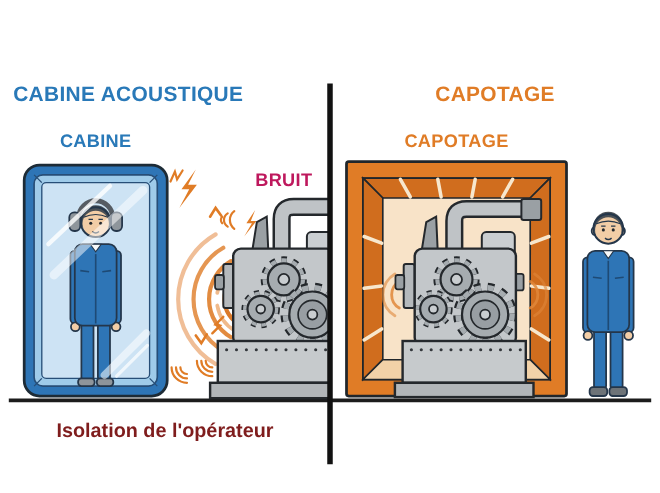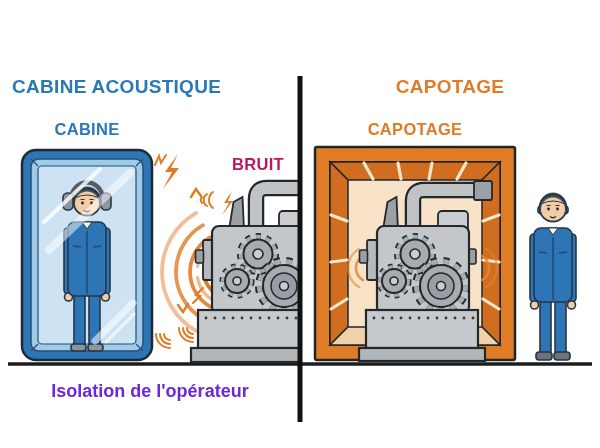--- a/index.html
+++ b/index.html
@@ -9,21 +9,21 @@
   .t{position:absolute;font-weight:700;white-space:nowrap;}
   .title{top:16px;left:0;width:600px;text-align:center;font-size:25px;color:#111111;letter-spacing:.2px;}
   .head{top:76px;font-size:19px;letter-spacing:.3px;}
   .left-head{left:0;width:300px;color:#2979b8;padding-left:12px;}
   .right-head{left:300px;width:300px;text-align:center;color:#e07c26;}
   .label{font-size:16.5px;letter-spacing:.3px;}
   .cabin-label{top:120px;left:0;width:174px;text-align:center;color:#2979b8;}
   .bruit-label{top:155px;left:196px;color:#be185d;margin-left:36px;}
   .capotage-label{top:120px;left:315px;width:200px;text-align:center;color:#e07c26;}
   .caption{top:381px;font-size:18px;}
-  .left-cap{left:0;width:300px;text-align:center;color:#6d28d9;}
+  .left-cap{left:0;width:300px;text-align:center;color:#7f1d1d;}
   .right-cap{left:300px;width:300px;text-align:center;color:#e07c26;}
 </style>
 </head>
 <body>
 
 <div class="stage">
 
 <svg viewBox="0 0 600 448" width="600" height="448" aria-hidden="true">
   <defs>
     <clipPath id="clipLeft">

